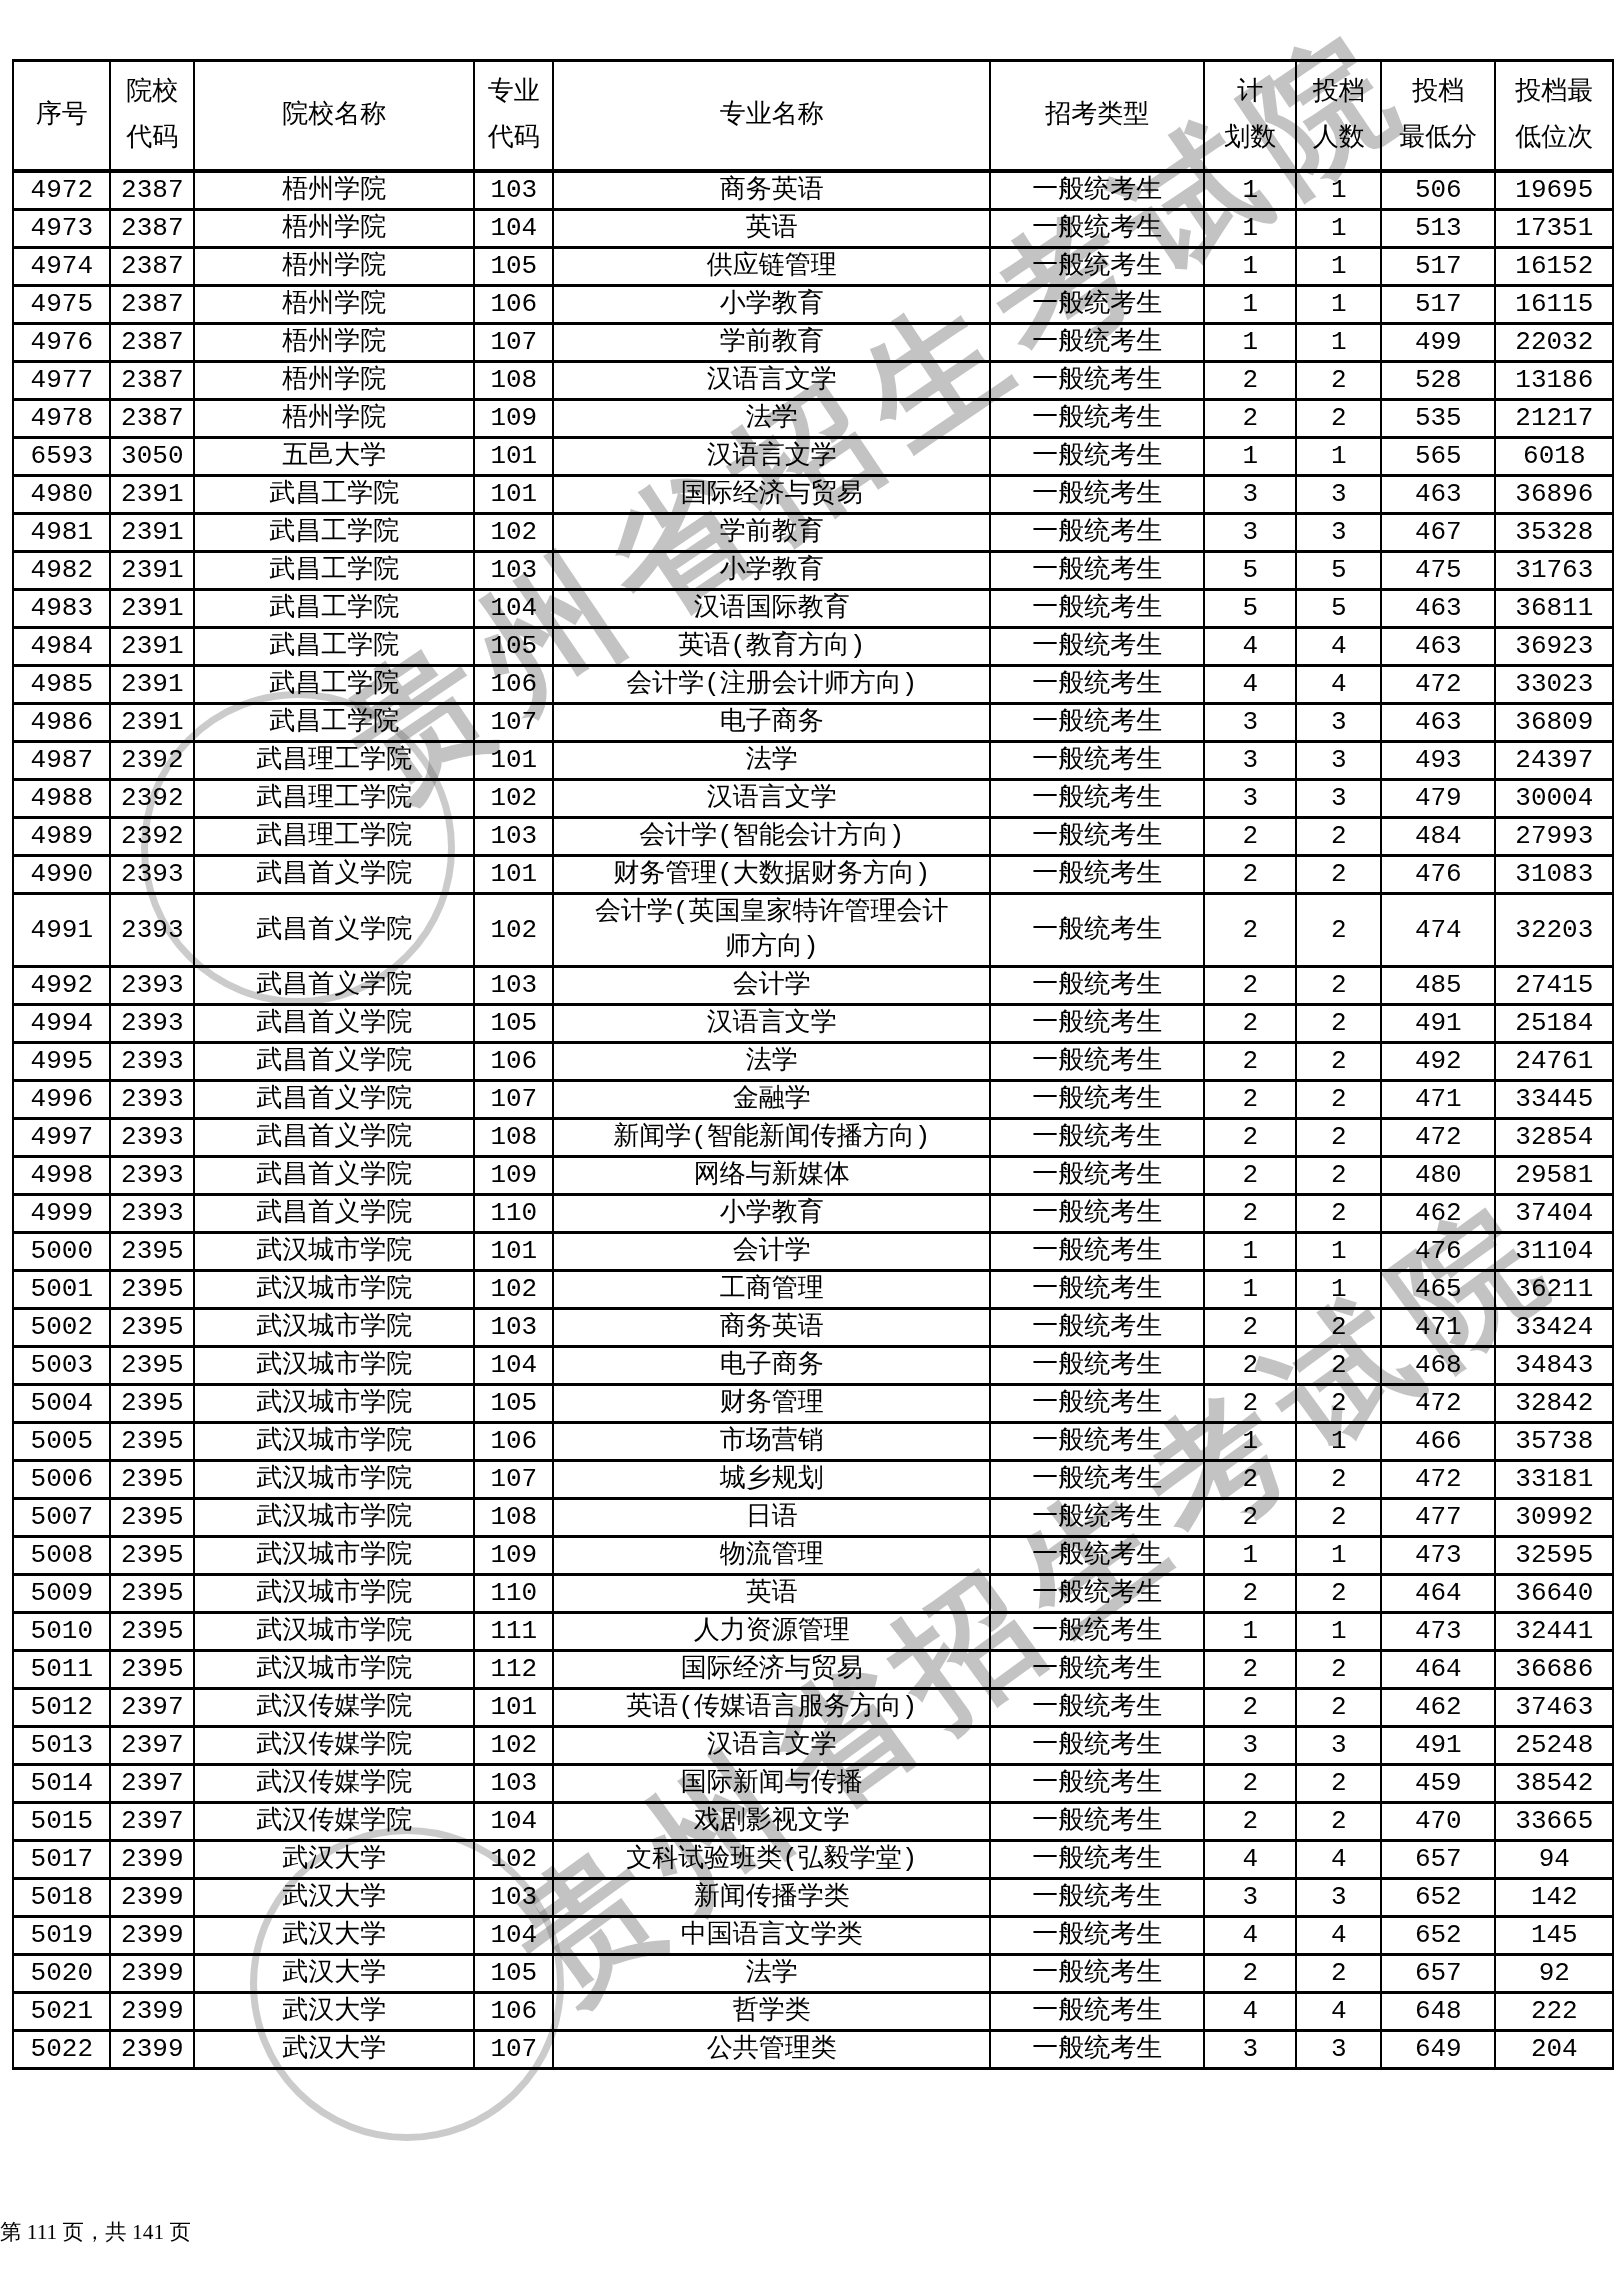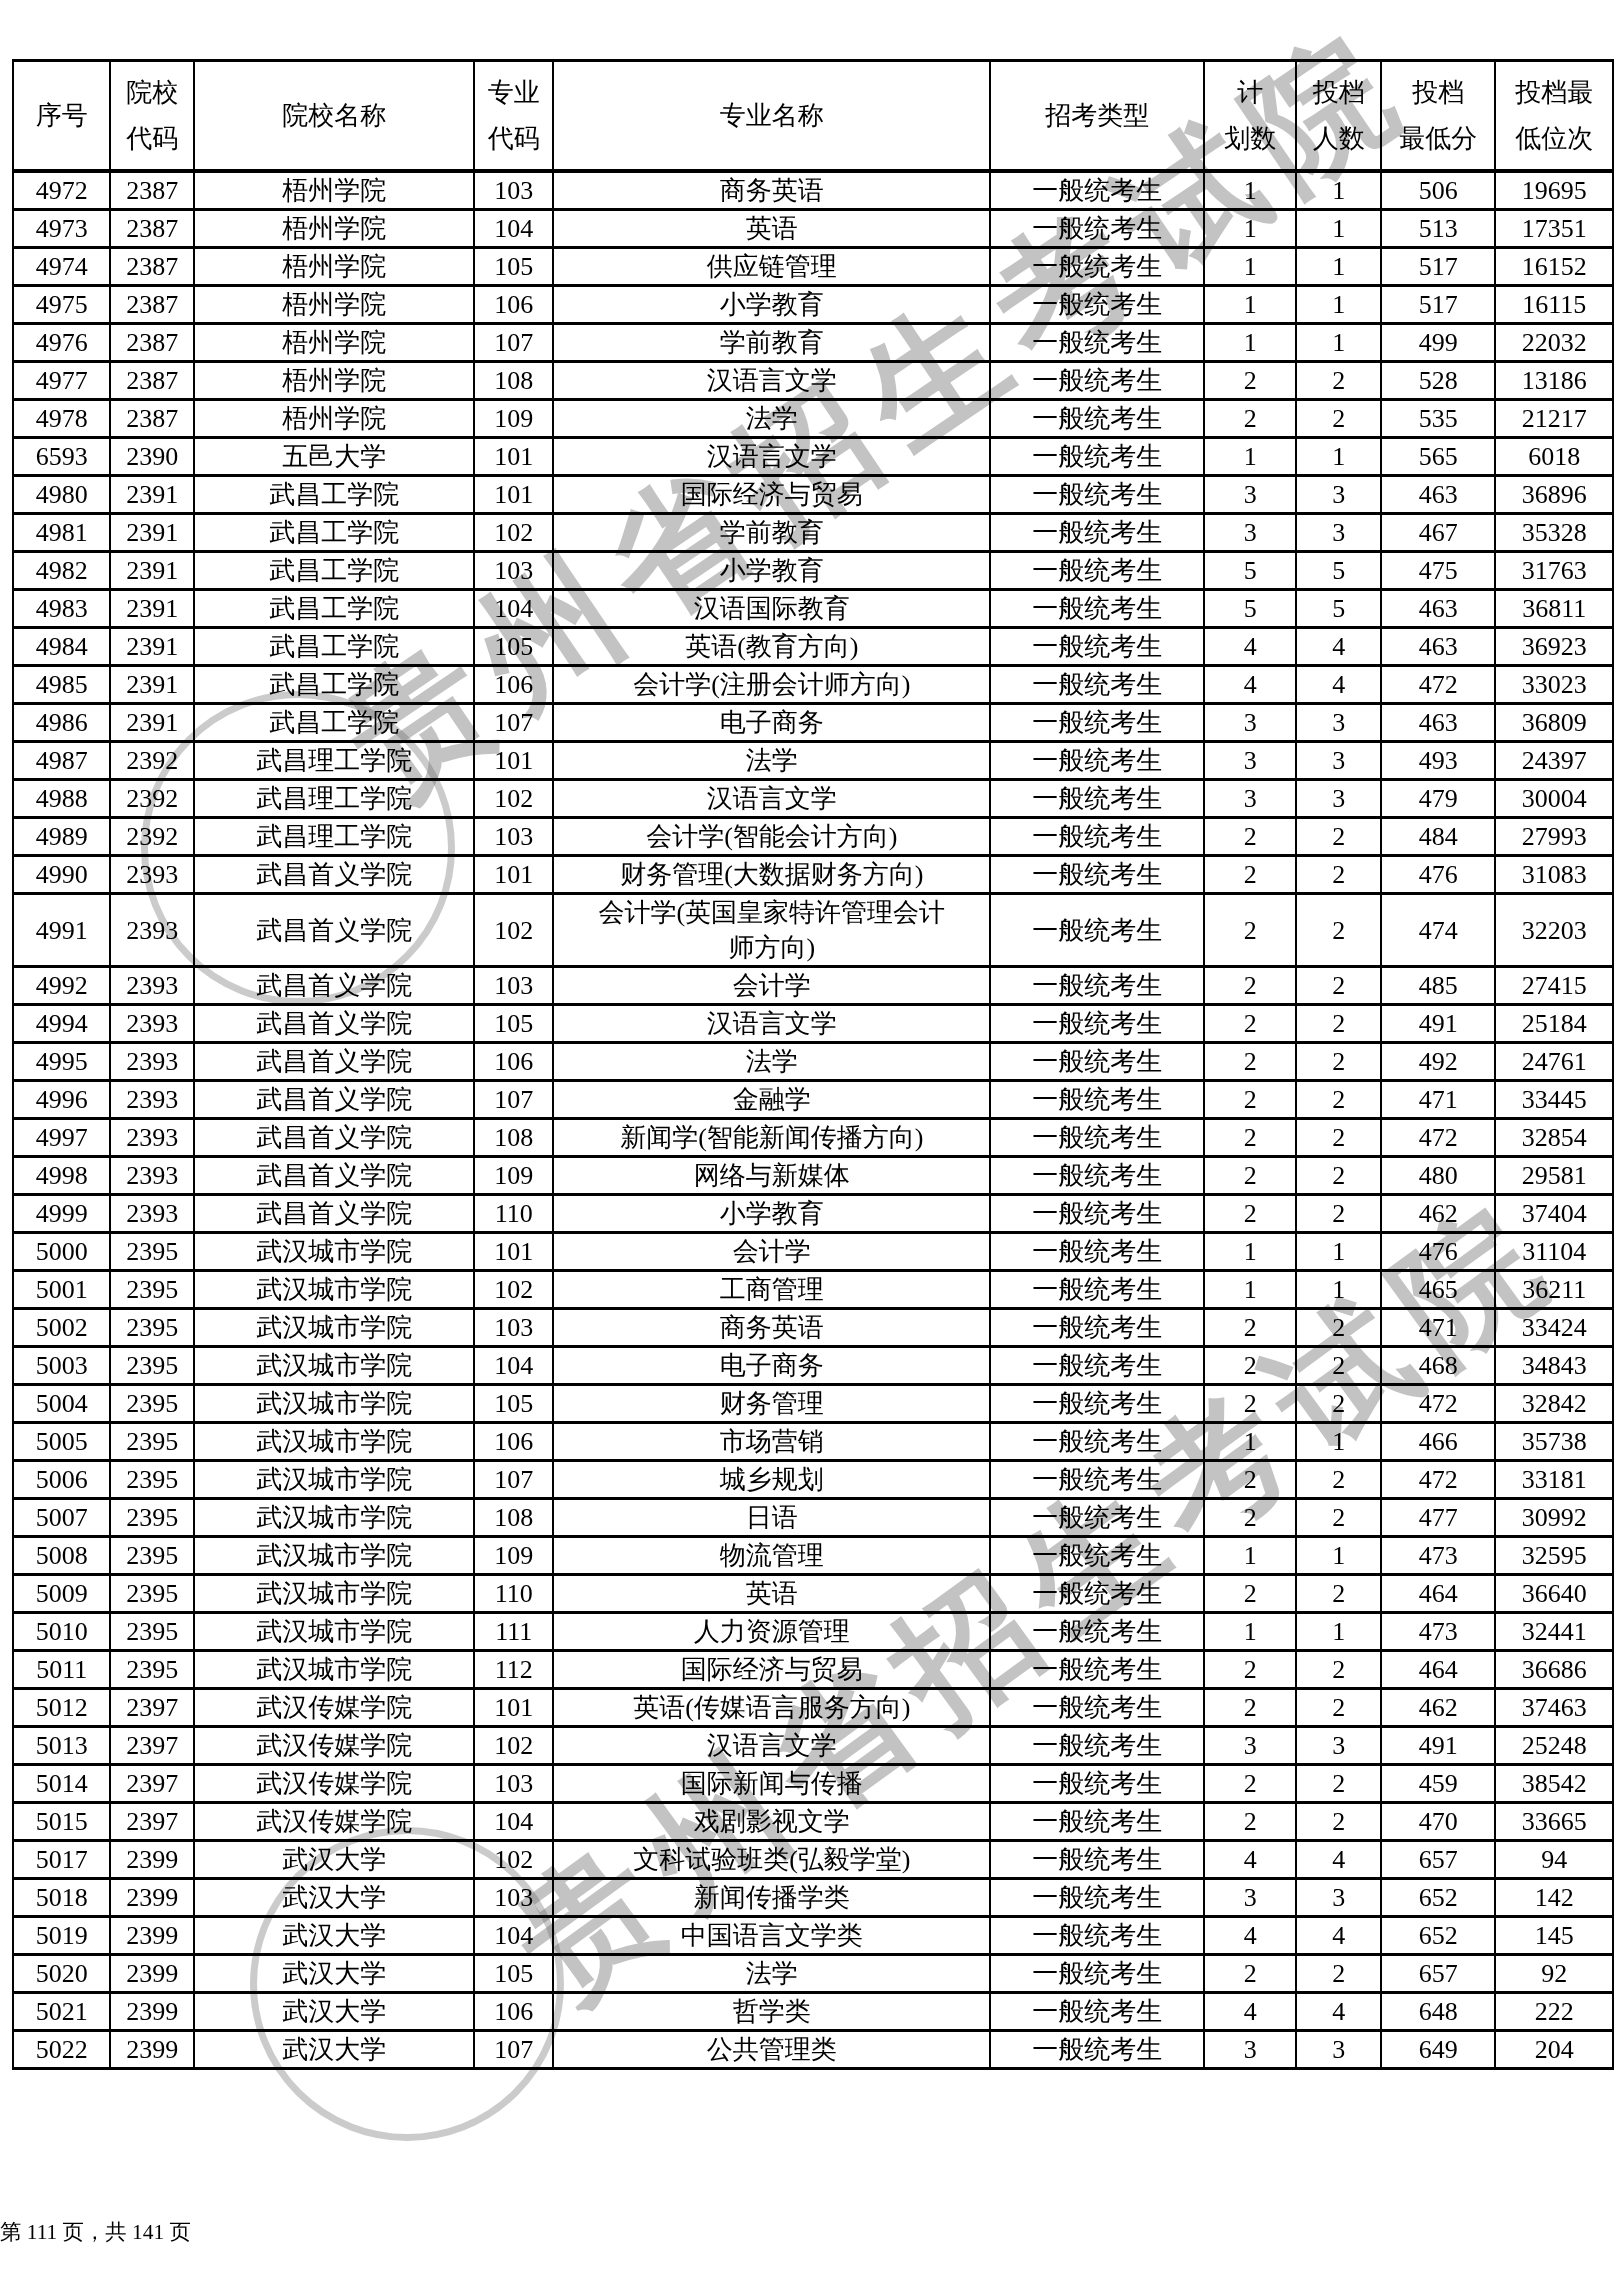--- a/index.html
+++ b/index.html
@@ -44,20 +44,21 @@
   
   table.score-table {
     position: absolute;
     left: 12.3px;
     top: 59px;
     width: 1599px;
     z-index: 1;
     border-collapse: collapse;
     table-layout: fixed;
     background: transparent;
+    font-family: Liberation Mono, monospace;
   }
   .score-table th, .score-table td {
     border-left: 2.3px solid #000;
     border-right: 2.3px solid #000;
     border-top: 3.2px solid #000;
     border-bottom: 3.2px solid #000;
     padding: 0;
     text-align: center;
     vertical-align: middle;
     font-size: 26px;
@@ -210,21 +211,21 @@
           <td class="c-major_code">109</td>
           <td class="c-major_name">法学</td>
           <td class="c-exam_type">一般统考生</td>
           <td class="c-plan_count">2</td>
           <td class="c-file_count">2</td>
           <td class="c-min_score">535</td>
           <td class="c-min_rank">21217</td>
         </tr>
         <tr>
           <td class="c-seq">6593</td>
-          <td class="c-school_code">2390</td>
+          <td class="c-school_code">3050</td>
           <td class="c-school_name">五邑大学</td>
           <td class="c-major_code">101</td>
           <td class="c-major_name">汉语言文学</td>
           <td class="c-exam_type">一般统考生</td>
           <td class="c-plan_count">1</td>
           <td class="c-file_count">1</td>
           <td class="c-min_score">565</td>
           <td class="c-min_rank">6018</td>
         </tr>
         <tr>

